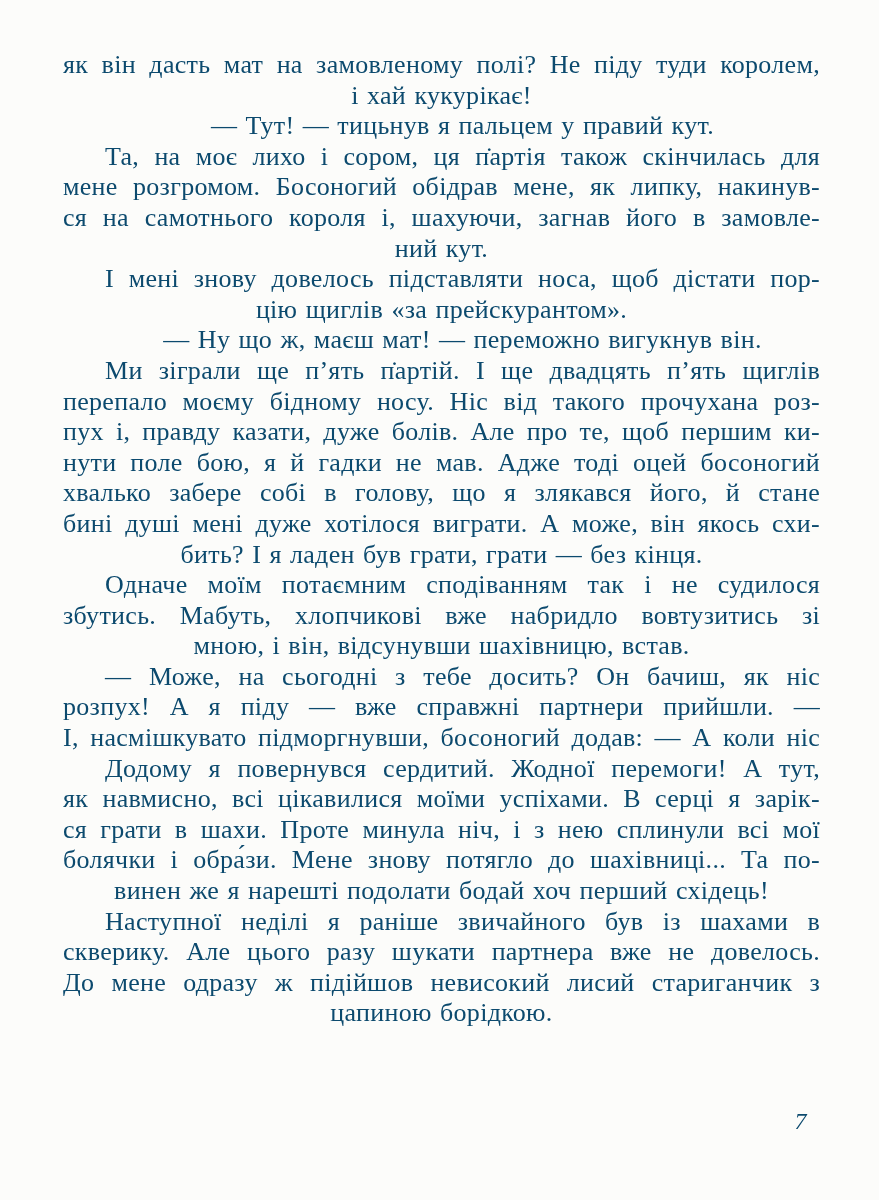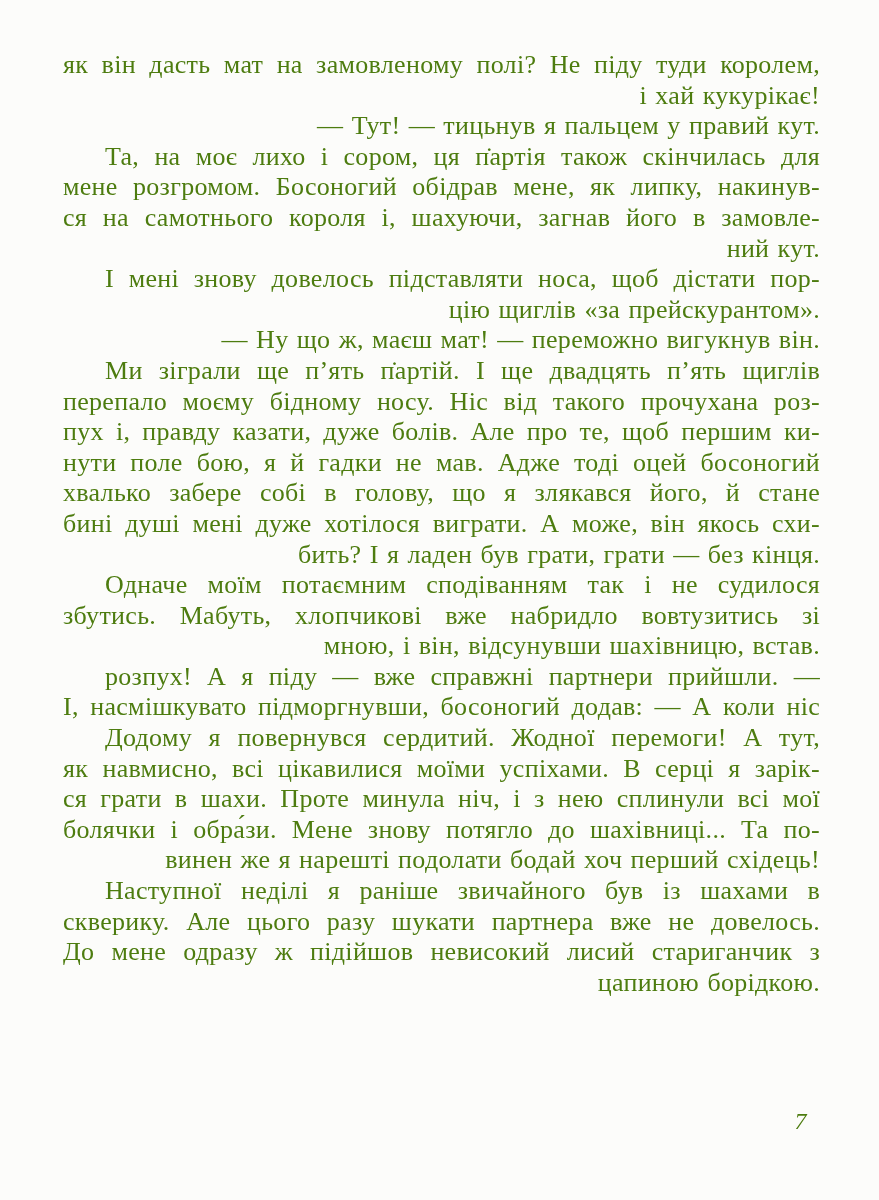--- a/index.html
+++ b/index.html
@@ -27,21 +27,21 @@
   .paragraph {
     margin: 0;
     padding: 0;
   }
   .line {
     font-size: 26px;
     line-height: 30.6px;
     letter-spacing: 0.3px;
     word-spacing: 1.5px;
     white-space: normal;
-    text-align: right;
+    text-align: center;
   }
   .line.just {
     text-align: justify;
     text-align-last: justify;
   }
   .paragraph.indent .line:first-child {
     text-indent: 42px;
     font-family: Liberation Serif, serif;
   }
   .page-number {
@@ -49,21 +49,21 @@
     top: 1108px;
     right: 72px;
     font-size: 24px;
     font-style: italic;
     letter-spacing: 0.5px;
   }
 </style>
 </head>
 <body style="background: rgb(252, 252, 250);">
 
-<div class="page" style="color: #4d7c0f;">
+<div class="page" style="color: #0c4a6e;">
   <div class="text-block" id="text-block">
       <div class="paragraph">
         <div class="line just">як він дасть мат на замовленому полі? Не піду туди королем,</div>
         <div class="line">і хай кукурікає!</div>
       </div>
       <div class="paragraph indent">
         <div class="line">— Тут! — тицьнув я пальцем у правий кут.</div>
       </div>
       <div class="paragraph indent">
         <div class="line just">Та, на моє лихо і сором, ця п̇артія також скінчилась для</div>
@@ -86,20 +86,21 @@
         <div class="line just">хвалько забере собі в голову, що я злякався його, й стане</div>
         <div class="line just">бині душі мені дуже хотілося виграти. А може, він якось схи-</div>
         <div class="line">бить? І я ладен був грати, грати — без кінця.</div>
       </div>
       <div class="paragraph indent">
         <div class="line just">Одначе моїм потаємним сподіванням так і не судилося</div>
         <div class="line just">збутись. Мабуть, хлопчикові вже набридло вовтузитись зі</div>
         <div class="line">мною, і він, відсунувши шахівницю, встав.</div>
       </div>
       <div class="paragraph indent">
+        <div class="line just">— Може, на сьогодні з тебе досить? Он бачиш, як ніс</div>
         <div class="line just">розпух! А я піду — вже справжні партнери прийшли. —</div>
         <div class="line just">І, насмішкувато підморгнувши, босоногий додав: — А коли ніс</div>
       </div>
       <div class="paragraph indent">
         <div class="line just">Додому я повернувся сердитий. Жодної перемоги! А тут,</div>
         <div class="line just">як навмисно, всі цікавилися моїми успіхами. В серці я зарік-</div>
         <div class="line just">ся грати в шахи. Проте минула ніч, і з нею сплинули всі мої</div>
         <div class="line just">болячки і обра́зи. Мене знову потягло до шахівниці... Та по-</div>
         <div class="line">винен же я нарешті подолати бодай хоч перший східець!</div>
       </div>

